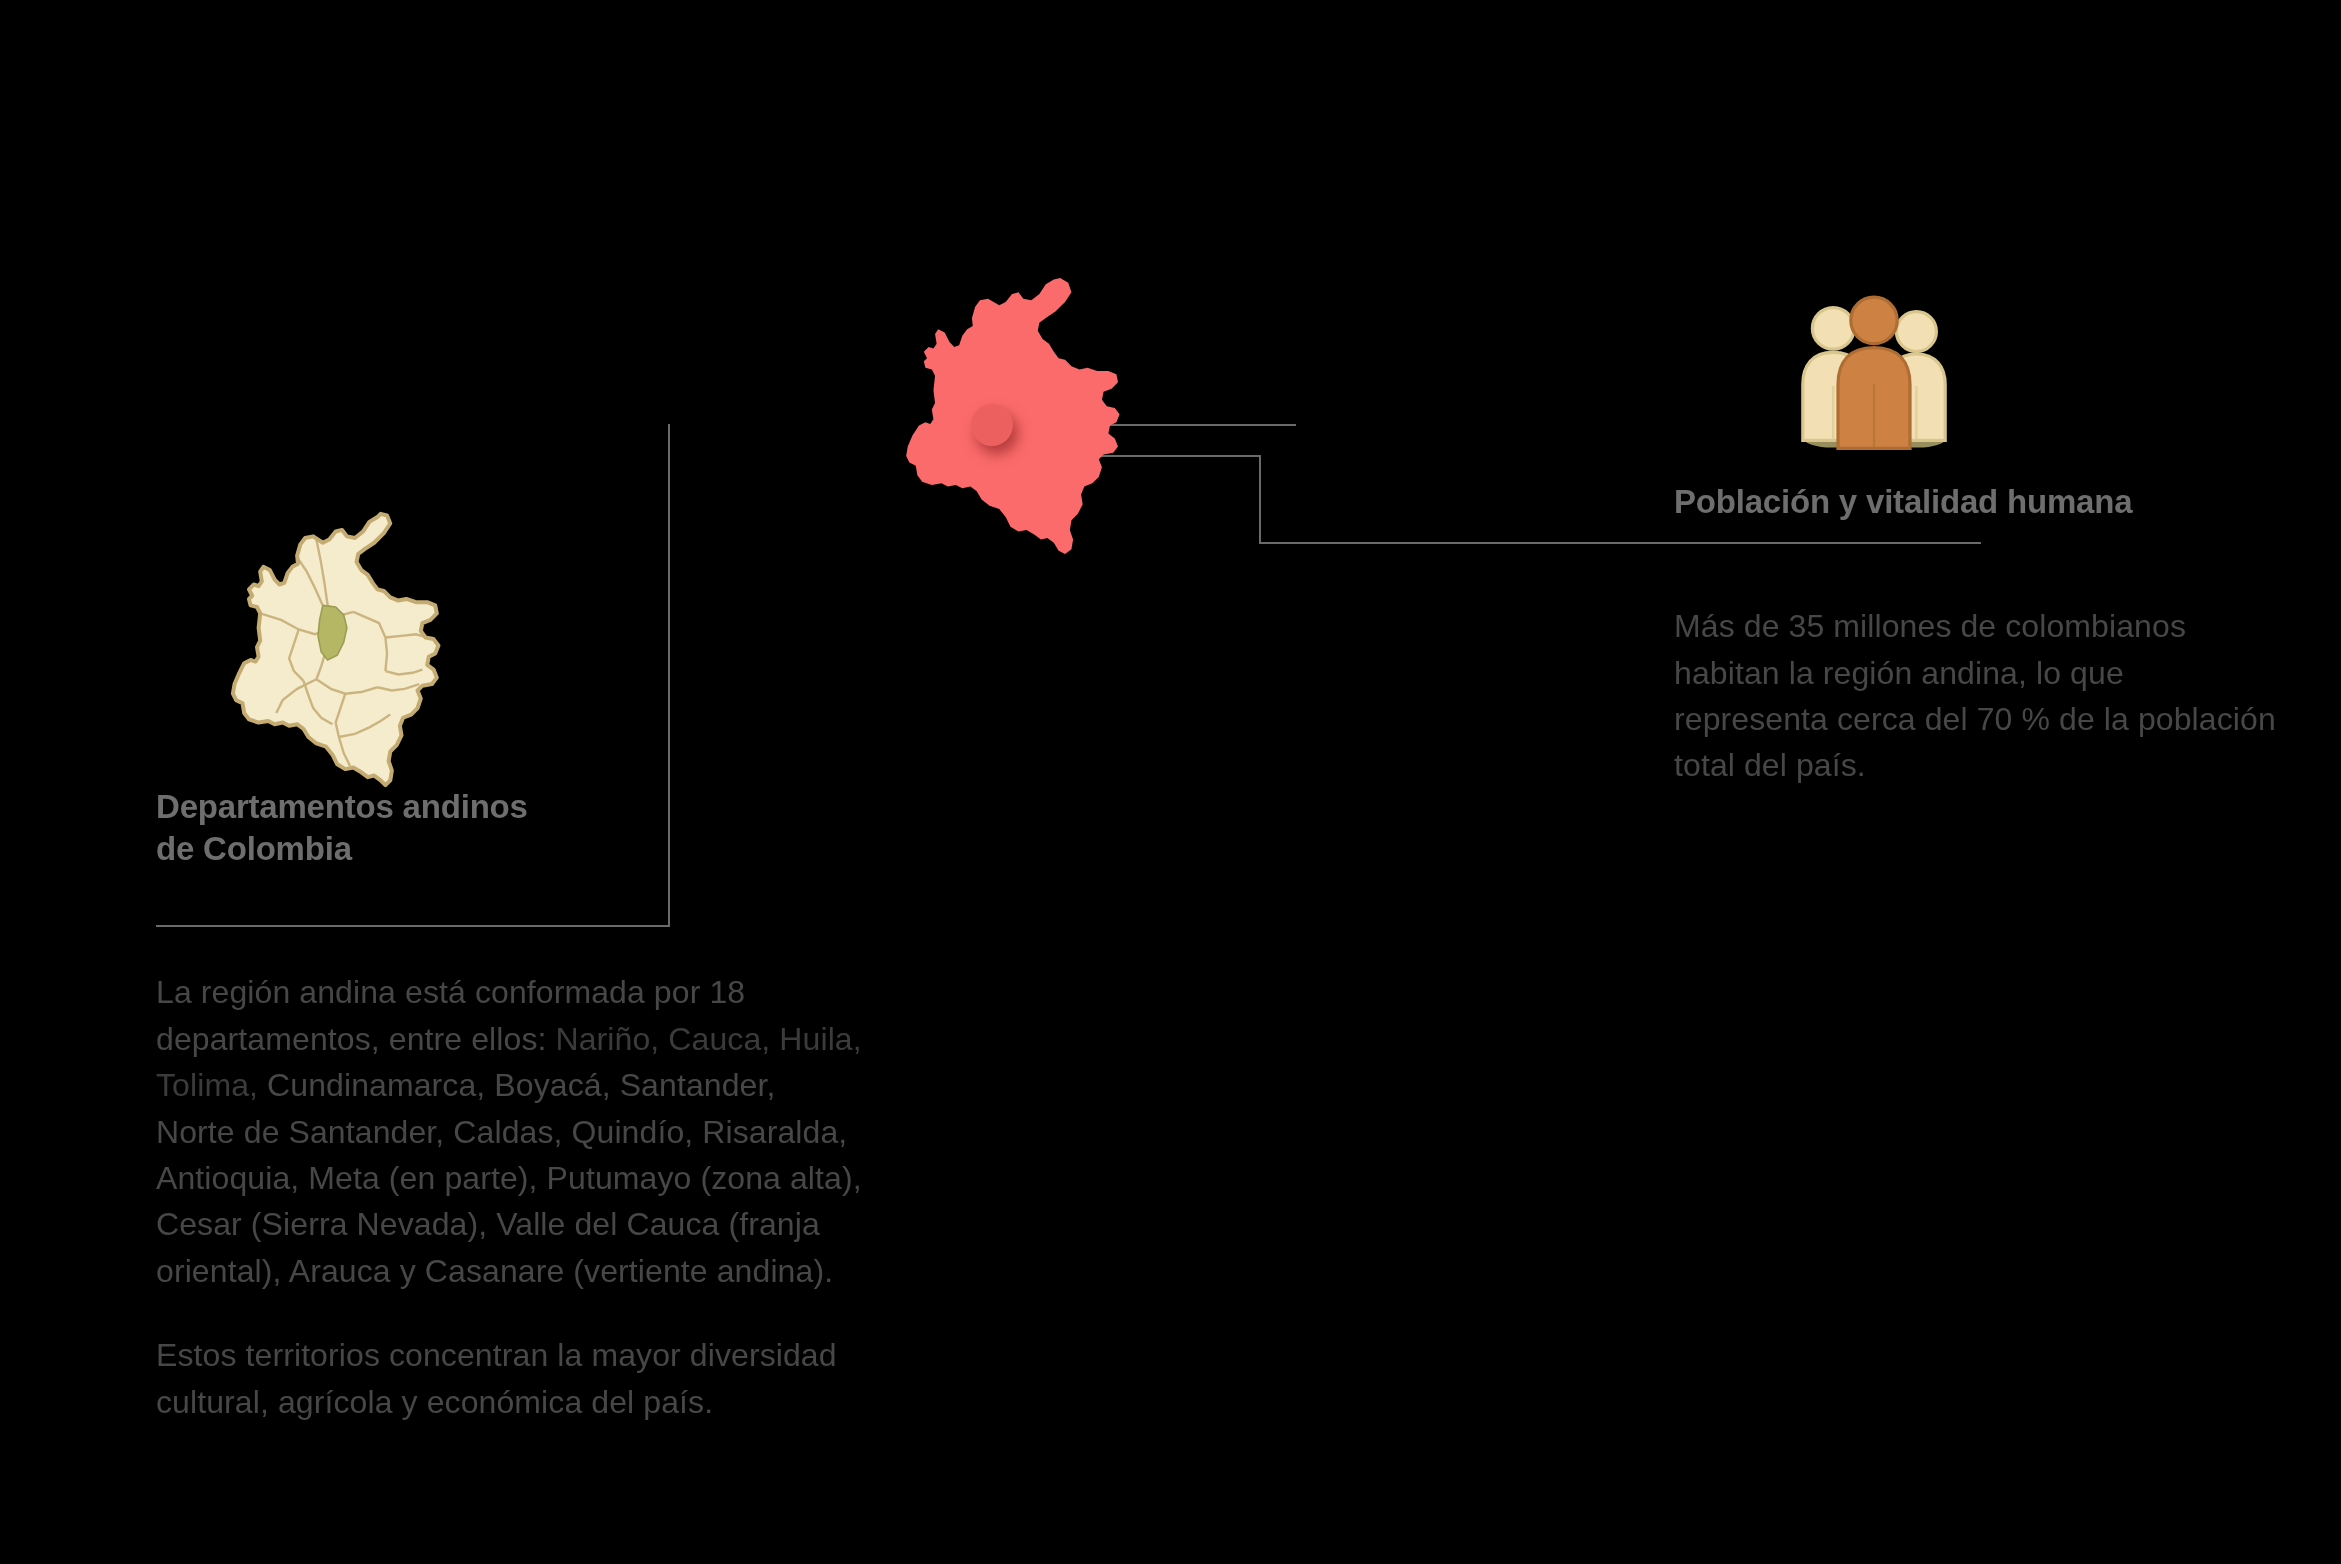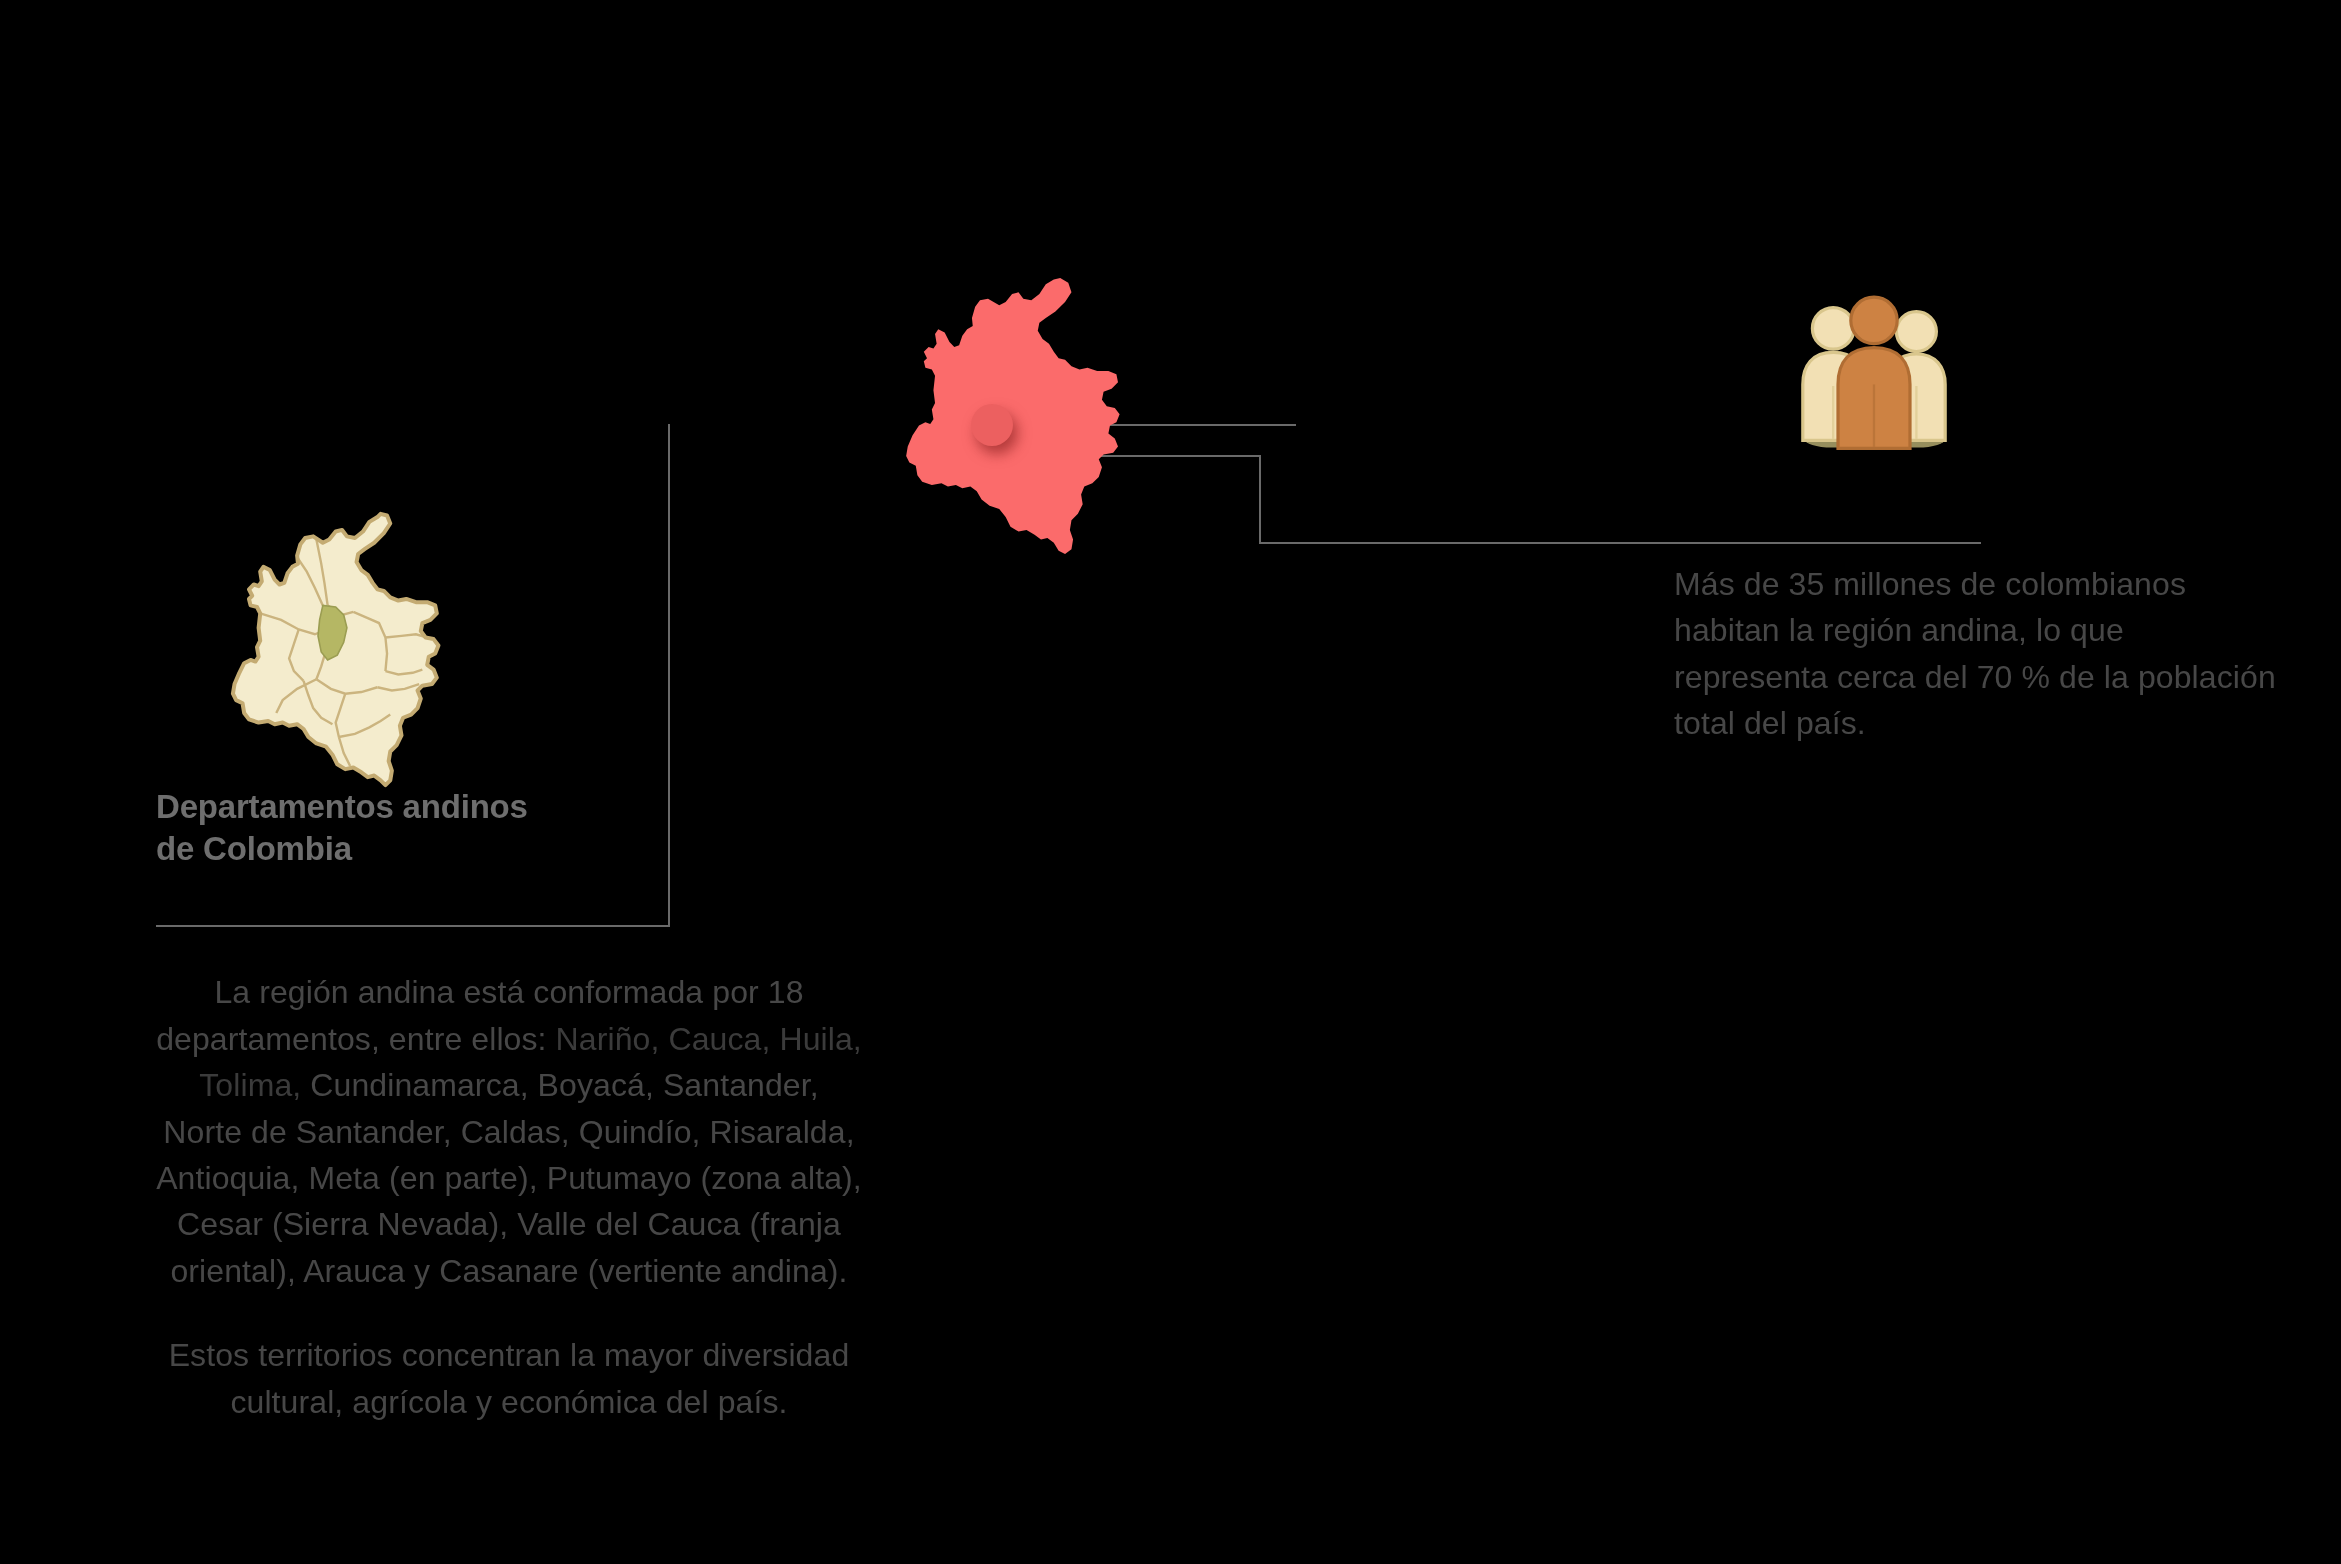--- a/index.html
+++ b/index.html
@@ -83,21 +83,21 @@
   }
 
   .panel-body {
     font-size:32px;
     font-weight:400;
     line-height:1.45;
     color:#474747;
     letter-spacing:0.1px;
   }
 
-  #panel-left .panel-body  { margin-top:0;text-align:center; }
+  #panel-left .panel-body  { margin-top:0; }
   #panel-left .para-1      { margin-top:99px; }
   #panel-left .para-2      { margin-top:38px; }
 
   #panel-right .para-1     { margin-top:80px; }
   #panel-right .para-2     { margin-top:40px; }
 
   .dim { color:#3b3b3b; }
 </style>
 </head>
 <body>
@@ -209,19 +209,20 @@
 de Colombia</div>
 
     <div class="panel-body para-1">
       <span>La región andina está conformada por 18 departamentos, entre ellos: </span><span class="dim">Nariño, Cauca, Huila, Tolima,</span><span> Cundinamarca, Boyacá, Santander, Norte de Santander, Caldas, Quindío, Risaralda, Antioquia, Meta (en parte), Putumayo (zona alta), Cesar (Sierra Nevada), Valle del Cauca (franja oriental), Arauca y Casanare (vertiente andina).</span>
     </div>
 
     <div class="panel-body para-2">Estos territorios concentran la mayor diversidad cultural, agrícola y económica del país.</div>
   </div>
 
   <div class="panel" id="panel-right">
+    <div class="panel-title">Población y vitalidad humana</div>
 
     <div class="panel-body para-1">Más de 35 millones de colombianos habitan la región andina, lo que representa cerca del 70 % de la población total del país.</div>
 
   </div>
 
 </div>
 
 
 </body></html>

